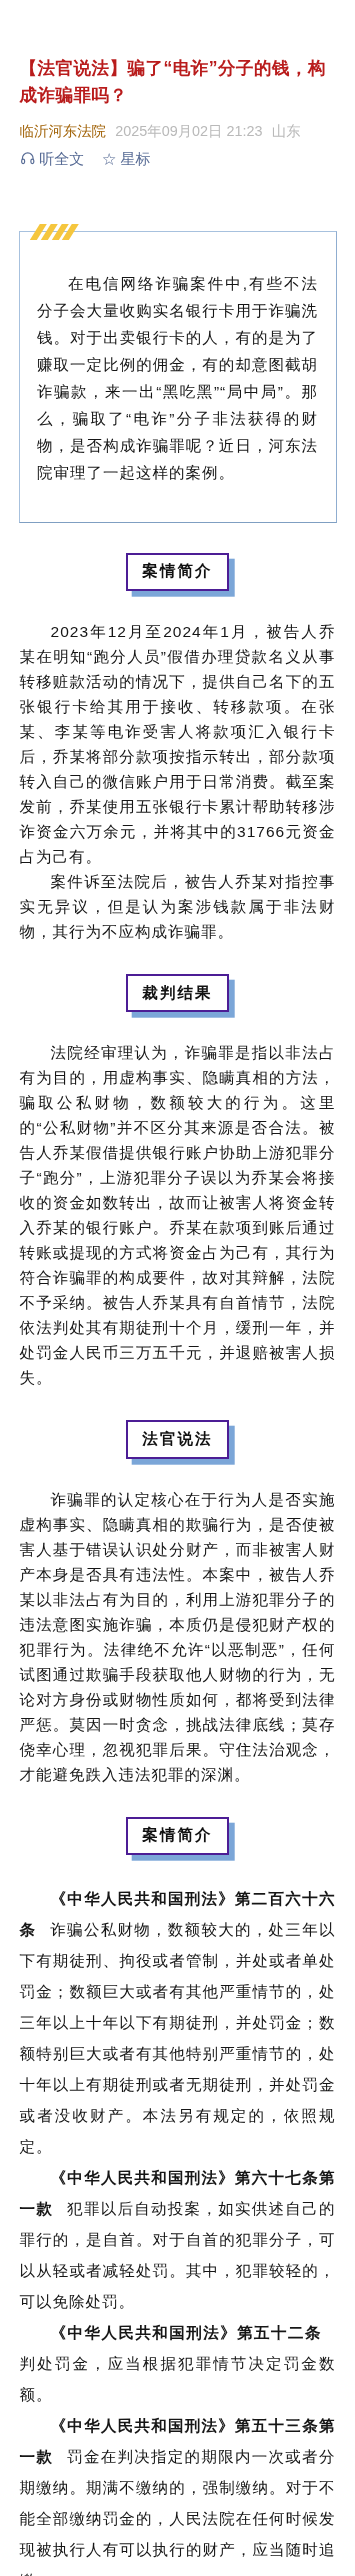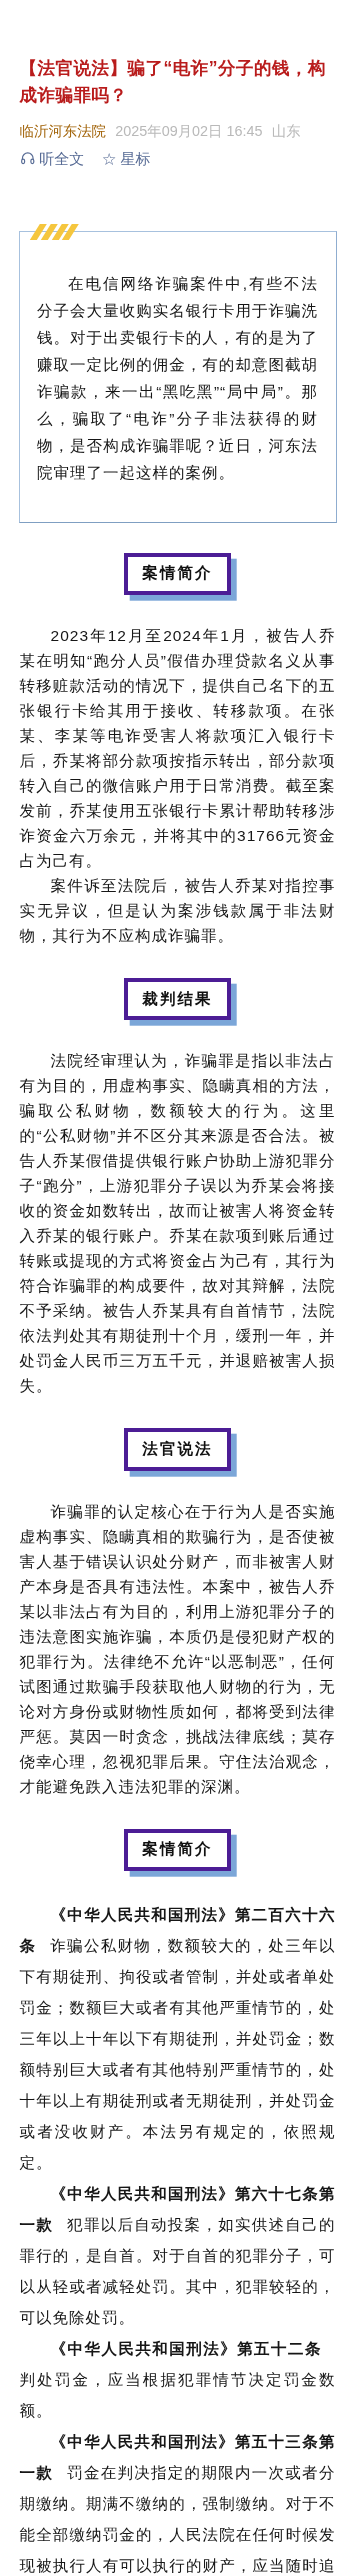--- a/index.html
+++ b/index.html
@@ -18,21 +18,21 @@
   .star-glyph{font-size:16.5px;line-height:1;}
 
   
   .intro-box{position:relative;margin:62px 18.5px 0;border:1px solid #a7c1de;border-bottom:1.5px solid #7f9fc2;
              border-right-color:#8fadd0;padding:23px 17.5px 19.6px;background:#fff;}
   .slashes{position:absolute;top:-8.2px;left:15.5px;display:flex;gap:4.1px;}
   .slashes span{display:block;width:6.7px;height:15.5px;background:#f5c63e;transform:skewX(-32deg);}
   .intro-text{font-size:15.5px;line-height:27px;letter-spacing:1px;text-indent:2em;text-align:justify;color:#161616;}
 
   
-  .badge{position:relative;width:fit-content;margin:30px auto 0;background:#fff;border:4px solid #4c1d95;
+  .badge{position:relative;width:fit-content;margin:30px auto 0;background:#fff;border:2px solid #4c1d95;
          padding:6.7px 14.4px;font-size:15.5px;font-weight:bold;letter-spacing:2.1px;color:#111;
          box-shadow:5.7px 5.7px 0 #7ba6d8;}
 
   
   .section{margin:28px 19.6px 0;}
   .para{font-size:15.5px;line-height:25px;letter-spacing:1px;text-indent:2em;text-align:justify;color:#161616;margin:0;}
   .law-item{font-size:15.5px;line-height:31px;letter-spacing:1px;text-indent:2em;text-align:justify;color:#161616;margin:0;}
   .law-title{font-weight:bold;margin-right:0.9em;}
 
   
@@ -53,21 +53,21 @@
 </style>
 </head>
 <body>
 
 <div class="page">
 
   <h1 class="title">【法官说法】骗了“电诈”分子的钱，构成诈骗罪吗？</h1>
 
   <div class="byline">
     <span class="acct">临沂河东法院</span>
-    <span class="date">2025年09月02日 16:45</span>
+    <span class="date">2025年09月02日 21:23</span>
     <span class="loc">山东</span>
   </div>
 
   <div class="listen-row">
     <span class="grp">
       <span>
         <svg width="15.5" height="15.5" viewBox="0 0 32 32" fill="none" stroke="#576b95" stroke-width="2.4" stroke-linecap="round">
           <path d="M5 25v-8a11 11 0 0 1 22 0v8"></path>
           <rect x="3.5" y="19" width="6" height="9" rx="3" fill="#fff"></rect>
           <rect x="22.5" y="19" width="6" height="9" rx="3" fill="#fff"></rect>

